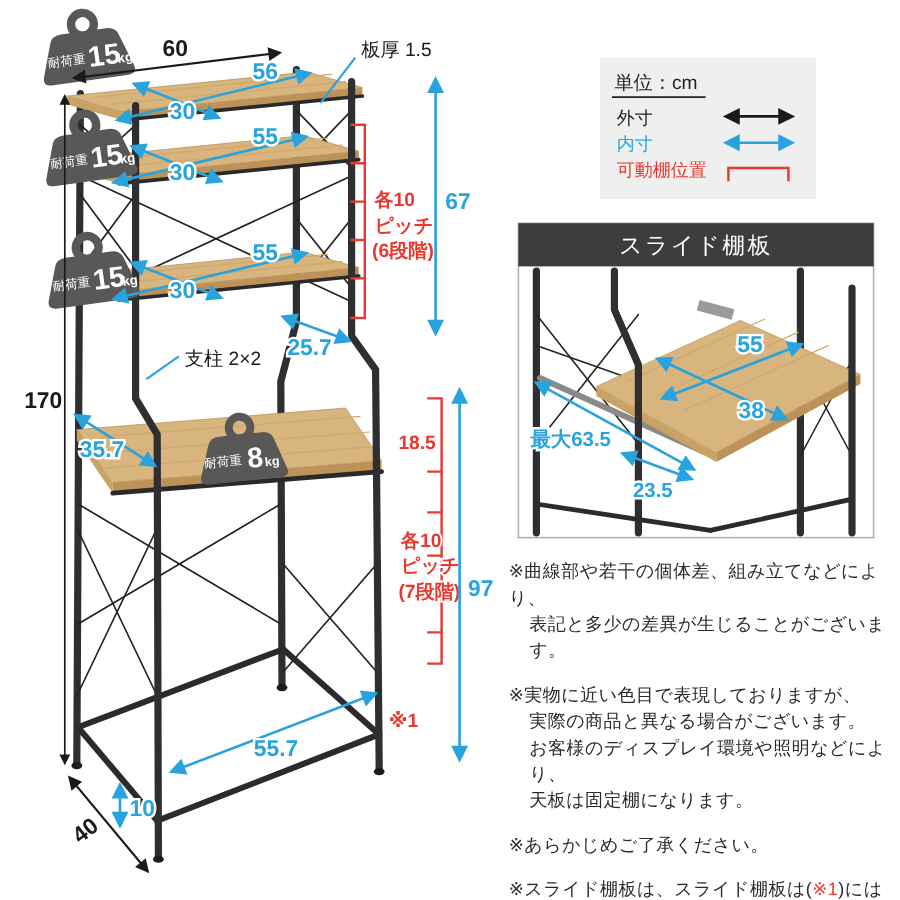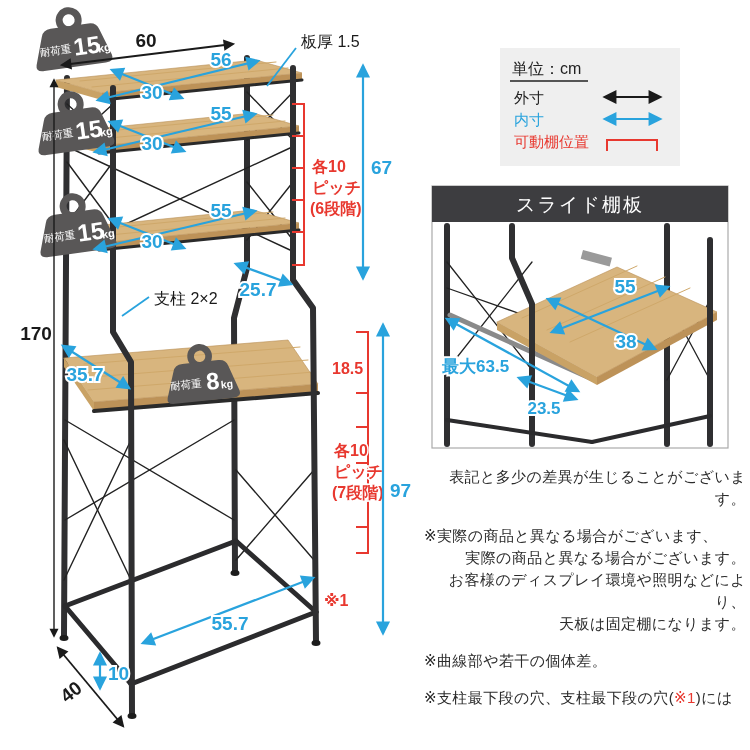--- a/index.html
+++ b/index.html
@@ -9,21 +9,21 @@
   .dimB{fill:#29a3dd;font-weight:bold;font-size:19px;stroke:#ffffff;stroke-width:4px;paint-order:stroke;}
   .dimB.sm{font-size:17px;}
   .dimK{fill:#1a1a1a;font-weight:bold;font-size:19px;stroke:#ffffff;stroke-width:4px;paint-order:stroke;}
   .lblK{fill:#1a1a1a;font-size:16px;}
   .redT{fill:#e8382f;font-size:16px;font-weight:bold;stroke:#ffffff;stroke-width:3px;paint-order:stroke;}
   .legT{font-size:15px;}
   .wIcon{fill:#ffffff;}
   #notes{position:absolute;left:424px;top:466px;width:322px;color:#2b2b2b;
          font-size:15px;line-height:22px;letter-spacing:0.4px;}
   #notes .para{margin-bottom:15px;}
-  #notes .cont{padding-left:17px;text-align:right;}
+  #notes .cont{padding-left:17px;}
   #notes .refRed{color:#e8382f;}
 </style>
 </head>
 <body>
 
 <div id="stage">
 
 <svg width="750" height="750" viewBox="0 0 750 750">
   <defs>
     <marker id="mb" markerWidth="8" markerHeight="8" refX="6" refY="4" orient="auto-start-reverse">
@@ -248,30 +248,31 @@
     <text class="dimB" x="625" y="293" text-anchor="middle">55</text>
     <text class="dimB" x="626" y="348" text-anchor="middle">38</text>
     <text class="dimB sm" x="442" y="372">最大63.5</text>
     <text class="dimB sm" x="544" y="414" text-anchor="middle">23.5</text>
   </g>
 </svg>
 
 
 <div id="notes">
   <div class="para">
+    <div>※曲線部や若干の個体差、組み立てなどにより、</div>
     <div class="cont">表記と多少の差異が生じることがございます。</div>
   </div>
   <div class="para">
-    <div>※実際の商品と異なる場合がございます、</div>
+    <div>※実物に近い色目で表現しておりますが、</div>
     <div class="cont">実際の商品と異なる場合がございます。</div>
     <div class="cont">お客様のディスプレイ環境や照明などにより、</div>
     <div class="cont">天板は固定棚になります。</div>
   </div>
   <div class="para">
-    <div>※曲線部や若干の個体差。</div>
-  </div>
-  <div class="para">
-    <div><span>※支柱最下段の穴、支柱最下段の穴(</span><span class="refRed">※1</span><span>)には</span></div>
+    <div>※あらかじめご了承ください。</div>
+  </div>
+  <div class="para">
+    <div><span>※スライド棚板は、スライド棚板は(</span><span class="refRed">※1</span><span>)には</span></div>
 
   </div>
 </div>
 
 </div>
 
 </body></html>

